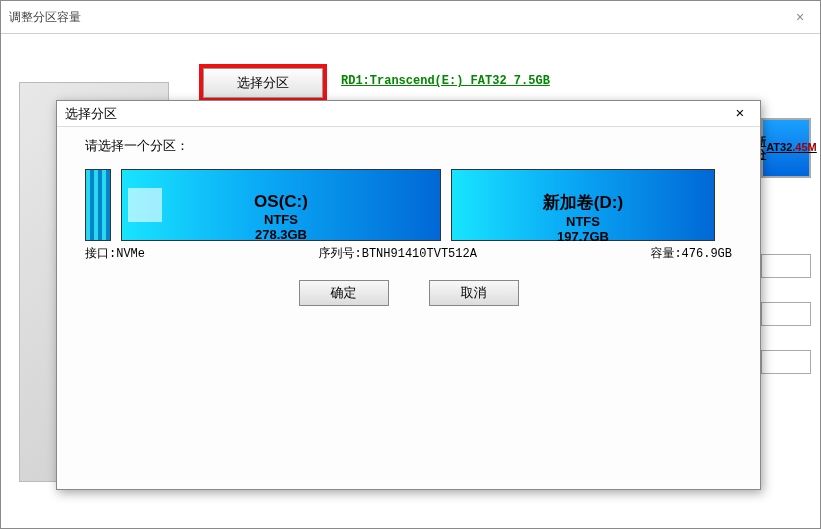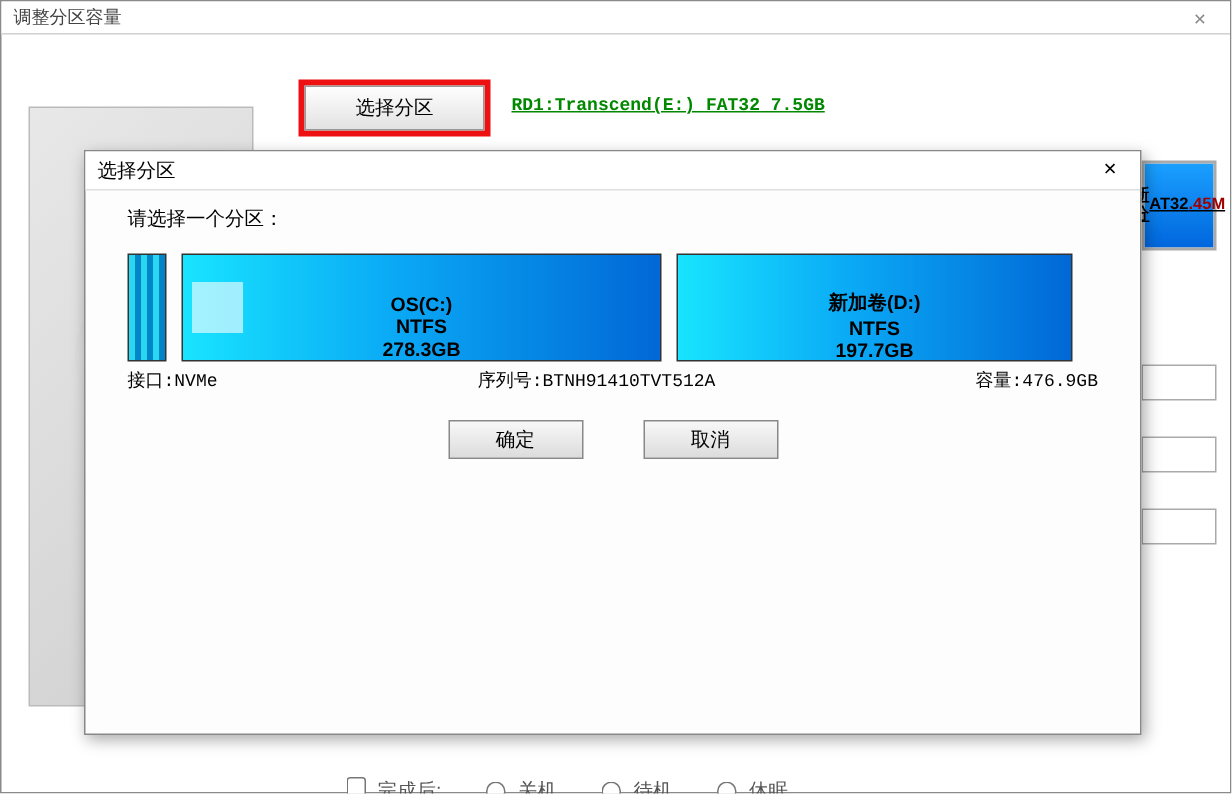--- a/index.html
+++ b/index.html
@@ -16,21 +16,21 @@
 
   
   .win-main {
     position: absolute;
     left: 0; top: 0;
     width: 821px; height: 529px;
     border: 1px solid #8a8a8a;
     background: #fff;
   }
   .win-main .titlebar {
-    height: 22px;
+    height: 33px;
     background: #fff;
     border-bottom: 1px solid #d0d0d0;
     display: flex;
     align-items: center;
     padding-left: 8px;
     color: #444;
   }
   .win-main .titlebar .close {
     margin-left: auto;
     width: 40px; height: 26px;
@@ -173,21 +173,21 @@
     position: relative;
     flex: 0 0 auto;
     border: 1px solid #333;
     background: linear-gradient(to right,#18e4ff 0%,#0aa8f5 45%,#0168d6 100%);
     display:flex; flex-direction:column;
     align-items:center; justify-content:center;
     font-weight:bold;
     color:#000;
     cursor:pointer;
   }
-  .part .p-name{font-size:13px;margin-top:24px;}
+  .part .p-name{font-size:17px;margin-top:24px;}
   .part .p-fs{font-size:13px;}
   .part .p-size{font-size:13px;text-align:right;}
   .part.c { width: 320px; }
   .part.c::before{
     content:"";
     position:absolute;
     left:6px; top:50%; transform:translateY(-50%);
     width:34px; height:34px;
     background:#fff;
     opacity:0.6;

